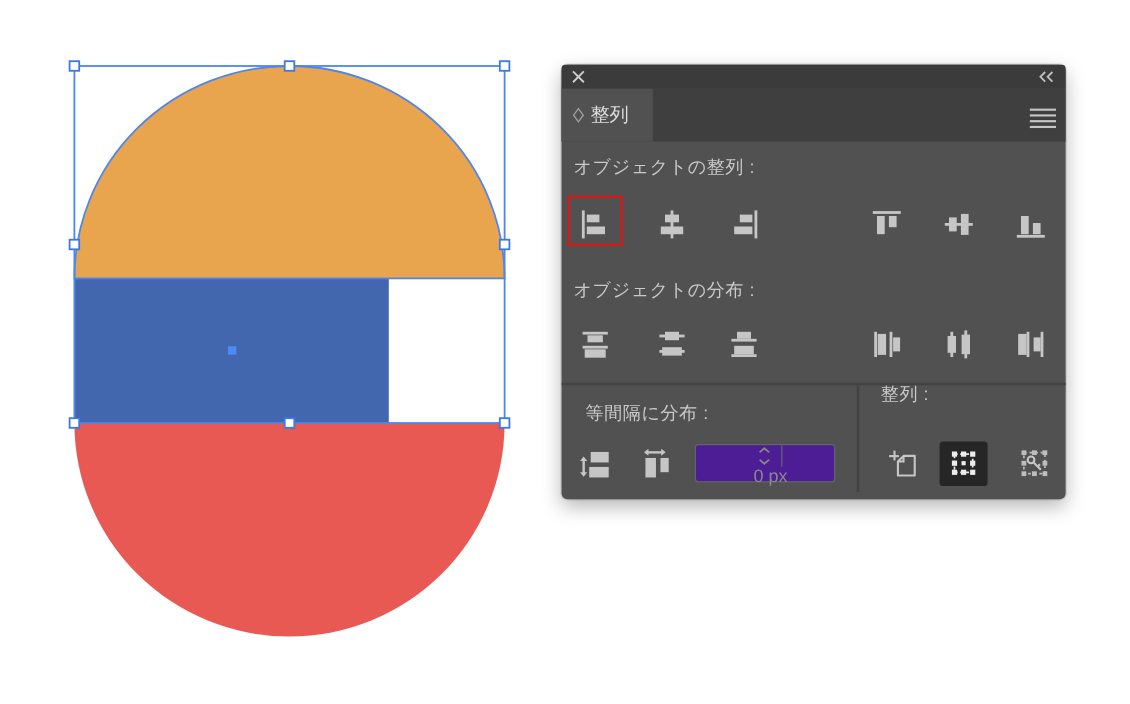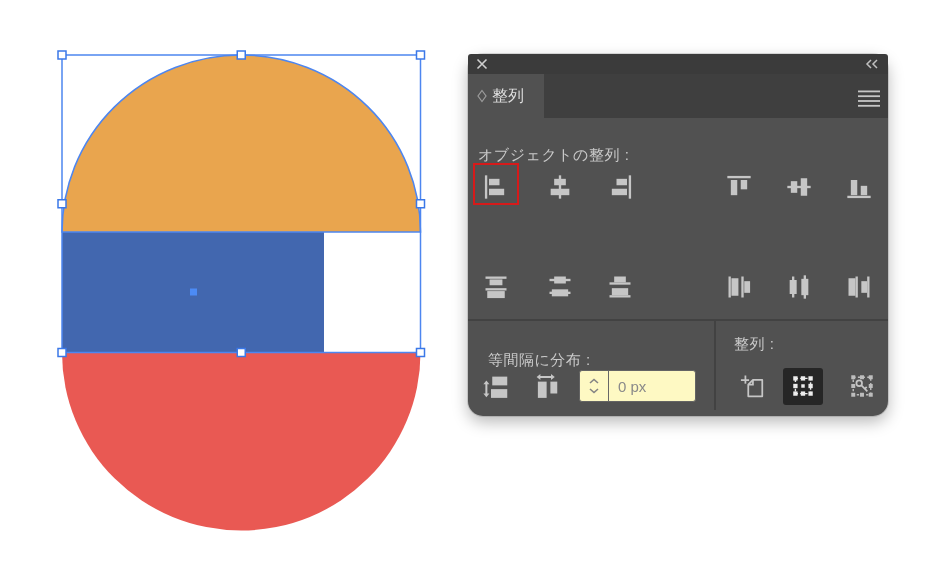--- a/index.html
+++ b/index.html
@@ -7,39 +7,39 @@
           font-family:"Liberation Sans", sans-serif; }
 
   
   .canvas { position:absolute; left:0; top:0; }
   .bbox   { fill:none; stroke:#4D86F0; stroke-width:1.5; }
   .handle { fill:#ffffff; stroke:#3B78E8; stroke-width:1.5; }
   .sel-stroke { stroke:#4D86F0; stroke-width:1.5; }
 
   
   .panel { position:absolute; left:468px; top:54px; width:420px; height:362px;
-           background:#515151; border-radius:15px;
+           background:#515151; border-radius:5px;
            box-shadow:0 6px 16px rgba(0,0,0,.28), 0 0 0 1px rgba(0,0,0,.12); }
   .titlebar { position:absolute; left:0; top:0; width:420px; height:20px;
               background:#3B3B3B; border-radius:3px 3px 0 0; }
   .tabrow { position:absolute; left:0; top:20px; width:420px; height:44px; background:#3F3F3F; }
   .tab    { position:absolute; left:0; top:0; width:76px; height:44px; background:#515151; }
   .tab-title { position:absolute; left:24px; top:12px; font-size:16px; color:#DEDEDE; }
-  .sec-label { position:absolute; font-size:15px; color:#C9C9C9; letter-spacing:.5px; white-space:nowrap;margin-top:16px; }
+  .sec-label { position:absolute; font-size:15px; color:#C9C9C9; letter-spacing:.5px; white-space:nowrap; }
   .icon-btn { position:absolute; width:28px; height:28px; cursor:pointer; }
   .icon-btn svg { display:block; width:100%; height:100%; }
   .ic { fill:#C6C6C6; }
   .ic-stroke { fill:none; stroke:#C6C6C6; stroke-width:1.5; }
   .highlight-box { position:absolute; left:5px; top:109px; width:46px; height:42px;
                    border:2.5px solid #D61A1A; box-sizing:border-box; }
   .h-divider { position:absolute; left:0; top:265px; width:420px; height:2px; background:#424242; }
   .v-divider { position:absolute; left:246px; top:266px; width:2px; height:90px; background:#424242; }
   .stepper { position:absolute; left:111px; top:316px; width:117px; height:32px;
-             background:#fef9c3; border:1px solid #646464; border-radius:3px;
-             box-sizing:border-box; display:flex; align-items:center; }
+             background:#4c1d95; border:1px solid #646464; border-radius:3px;
+             box-sizing:border-box; display:flex; align-items:center;flex-direction:column; }
   .stepper-chevrons { width:28px; height:100%; display:flex; align-items:center; justify-content:center;
                       border-right:1px solid #676767; }
   .stepper-value { flex:1; padding-left:9px; font-size:15px; color:#8A8A8A; }
   .selected-btn { position:absolute; left:315px; top:314px; width:40px; height:37px;
                   background:#262626; border-radius:3px; }
   .selected-btn svg { display:block; width:26px; height:26px; margin:5px auto 0 auto; }
 </style>
 </head>
 <body>
 
@@ -130,20 +130,21 @@
       </svg>
     </div>
     <div class="icon-btn" style="left:377px;top:119px">
       <svg viewBox="0 0 24 24">
         <rect class="ic" x="5" y="6" width="5.5" height="13"></rect>
         <rect class="ic" x="13.5" y="11" width="5.5" height="8"></rect>
         <rect class="ic" x="2" y="19.5" width="20" height="2"></rect>
       </svg>
     </div>
 
+    <div class="sec-label" style="left:10px;top:179px">オブジェクトの分布 :</div>
 
     <div class="icon-btn" style="left:14px;top:219px">
       <svg viewBox="0 0 24 24">
         <rect class="ic" x="3" y="3" width="18" height="2"></rect>
         <rect class="ic" x="6.5" y="5.5" width="11" height="5"></rect>
         <rect class="ic" x="3" y="13" width="18" height="2"></rect>
         <rect class="ic" x="4.5" y="15.5" width="15" height="6"></rect>
       </svg>
     </div>
     <div class="icon-btn" style="left:78px;top:219px">

